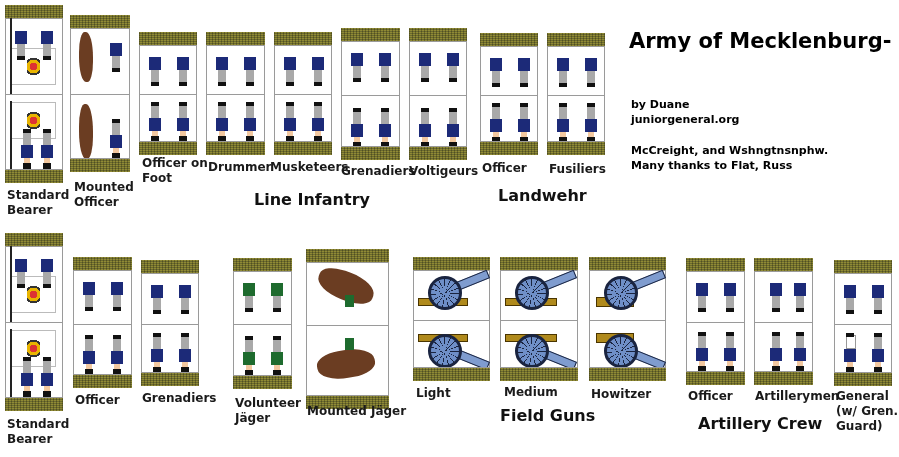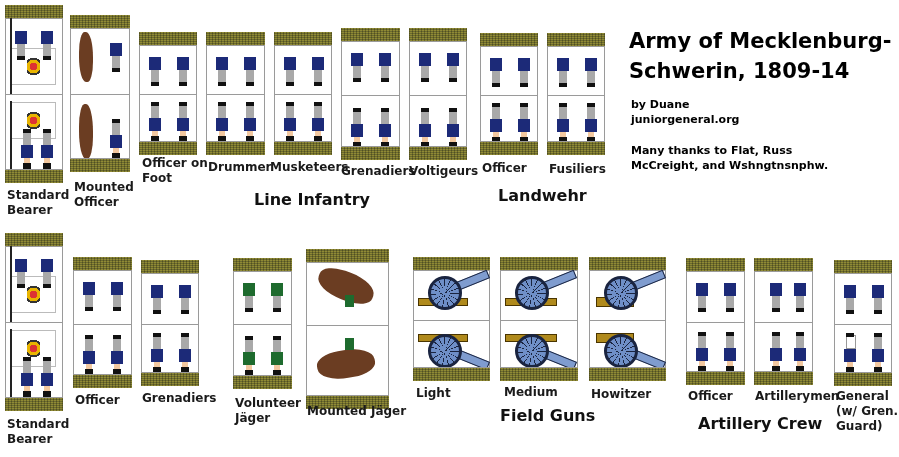--- a/index.html
+++ b/index.html
@@ -31,29 +31,28 @@
   .label{position:absolute;font-size:12px;font-weight:bold;line-height:15px;color:#1a1a1a;}
   .section{position:absolute;font-size:16px;font-weight:bold;color:#111;}
   .title{position:absolute;left:629px;top:26px;font-size:21px;font-weight:bold;line-height:30px;color:#000000;}
   .credit{position:absolute;left:631px;font-size:11px;font-weight:bold;line-height:15px;color:#000;}
 </style>
 </head>
 <body>
 
 <div class="title">
   <div>Army of Mecklenburg-</div>
-  <div>Schwerin, 1809-14</div>
 </div>
 <div class="credit" style="top:97px">
   <div>by Duane</div>
   <div>juniorgeneral.org</div>
 </div>
 <div class="credit" style="top:143px">
+  <div>McCreight, and Wshngtnsnphw.</div>
   <div>Many thanks to Flat, Russ</div>
-  <div>McCreight, and Wshngtnsnphw.</div>
 </div>
 
 <div class="card" style="left:5px;top:5px;width:58px;height:178px">
   <div class="ground top"></div>
   <div class="divider" style="top:88px"></div>
   <div class="flag" style="left:5px;top:42px;width:43px;height:35px">
       <div class="arms"></div>
     </div>
   <div class="flag" style="left:5px;top:96px;width:43px;height:35px">
       <div class="arms"></div>

